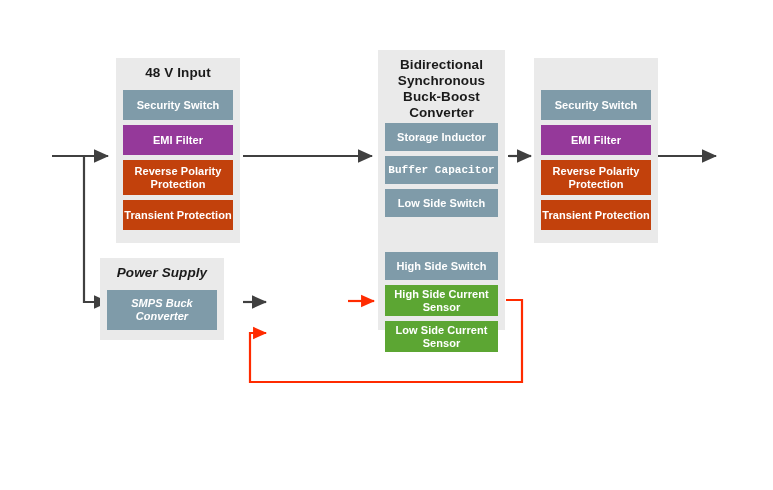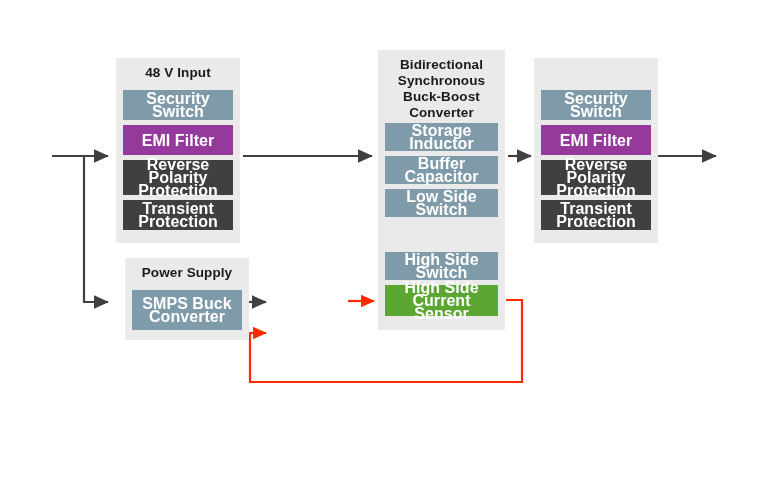--- a/index.html
+++ b/index.html
@@ -37,33 +37,33 @@
     letter-spacing: 0.1px;
   }
   .blocks {
     position: absolute;
     left: 7px;
     right: 7px;
   }
   .block {
     box-sizing: border-box;
     color: #ffffff;
-    font-size: 16px;
+    font-size: 11px;
     font-weight: bold;
     text-align: center;
     display: flex;
     align-items: center;
     justify-content: center;
     line-height: 13px;
     margin-bottom: 5px;
     letter-spacing: 0.05px;
   }
   .c-steel { background: #7f9ba9; }
   .c-purple { background: #95399a; }
-  .c-blue   { background: #404040; }
+  .c-blue   { background: #c2410c; }
   .c-green  { background: #5ca633; }
 
   .control-unit {
     position: absolute;
     background: #757575;
     color: #ffffff;
     font-size: 14.5px;
     font-weight: bold;
     text-align: center;
     display: flex;
@@ -131,36 +131,37 @@
   <div class="panel" style="left:116px; top:58px; width:124px; height:185px;">
     <div class="panel-title">48 V Input</div>
     <div class="blocks" style="top:32px;">
       <div class="block c-steel" style="height:30px;">Security Switch</div>
       <div class="block c-purple" style="height:30px;">EMI Filter</div>
       <div class="block c-blue" style="height:35px; padding:0 6px;">Reverse Polarity Protection</div>
       <div class="block c-blue" style="height:30px;">Transient Protection</div>
     </div>
   </div>
 
-  <div class="panel" style="left:125px; top:258px; width:124px; height:82px;">
+  <div class="panel" style="left:100px; top:258px; width:124px; height:82px;font-style:italic;">
     <div class="panel-title">Power Supply</div>
     <div class="blocks" style="top:32px;">
       <div class="block c-steel" style="height:40px; padding:0 8px;">SMPS Buck Converter</div>
     </div>
   </div>
 
 
   <div class="panel" style="left:378px; top:50px; width:127px; height:280px;">
     <div class="panel-title" style="padding-left:6px; padding-right:6px;">Bidirectional Synchronous Buck-Boost Converter</div>
     <div class="blocks" style="top:73px;">
       <div class="block c-steel" style="height:28px;">Storage Inductor</div>
-      <div class="block c-steel" style="height:28px;">Buffer Capacitor</div>
+      <div class="block c-steel" style="height:28px;font-family:Liberation Mono, monospace;">Buffer Capacitor</div>
       <div class="block c-steel" style="height:28px;text-align:center;">Low Side Switch</div>
       <div class="block c-steel" style="height:28px;margin-top:35px;">High Side Switch</div>
       <div class="block c-green" style="height:31px; padding:0 5px;">High Side Current Sensor</div>
+      <div class="block c-green" style="height:31px; padding:0 5px;">Low Side Current Sensor</div>
     </div>
   </div>
 
   <div class="panel" style="left:534px; top:58px; width:124px; height:185px;">
     <div class="blocks" style="top:32px;">
       <div class="block c-steel" style="height:30px;">Security Switch</div>
       <div class="block c-purple" style="height:30px;">EMI Filter</div>
       <div class="block c-blue" style="height:35px; padding:0 6px;">Reverse Polarity Protection</div>
       <div class="block c-blue" style="height:30px;">Transient Protection</div>
     </div>

